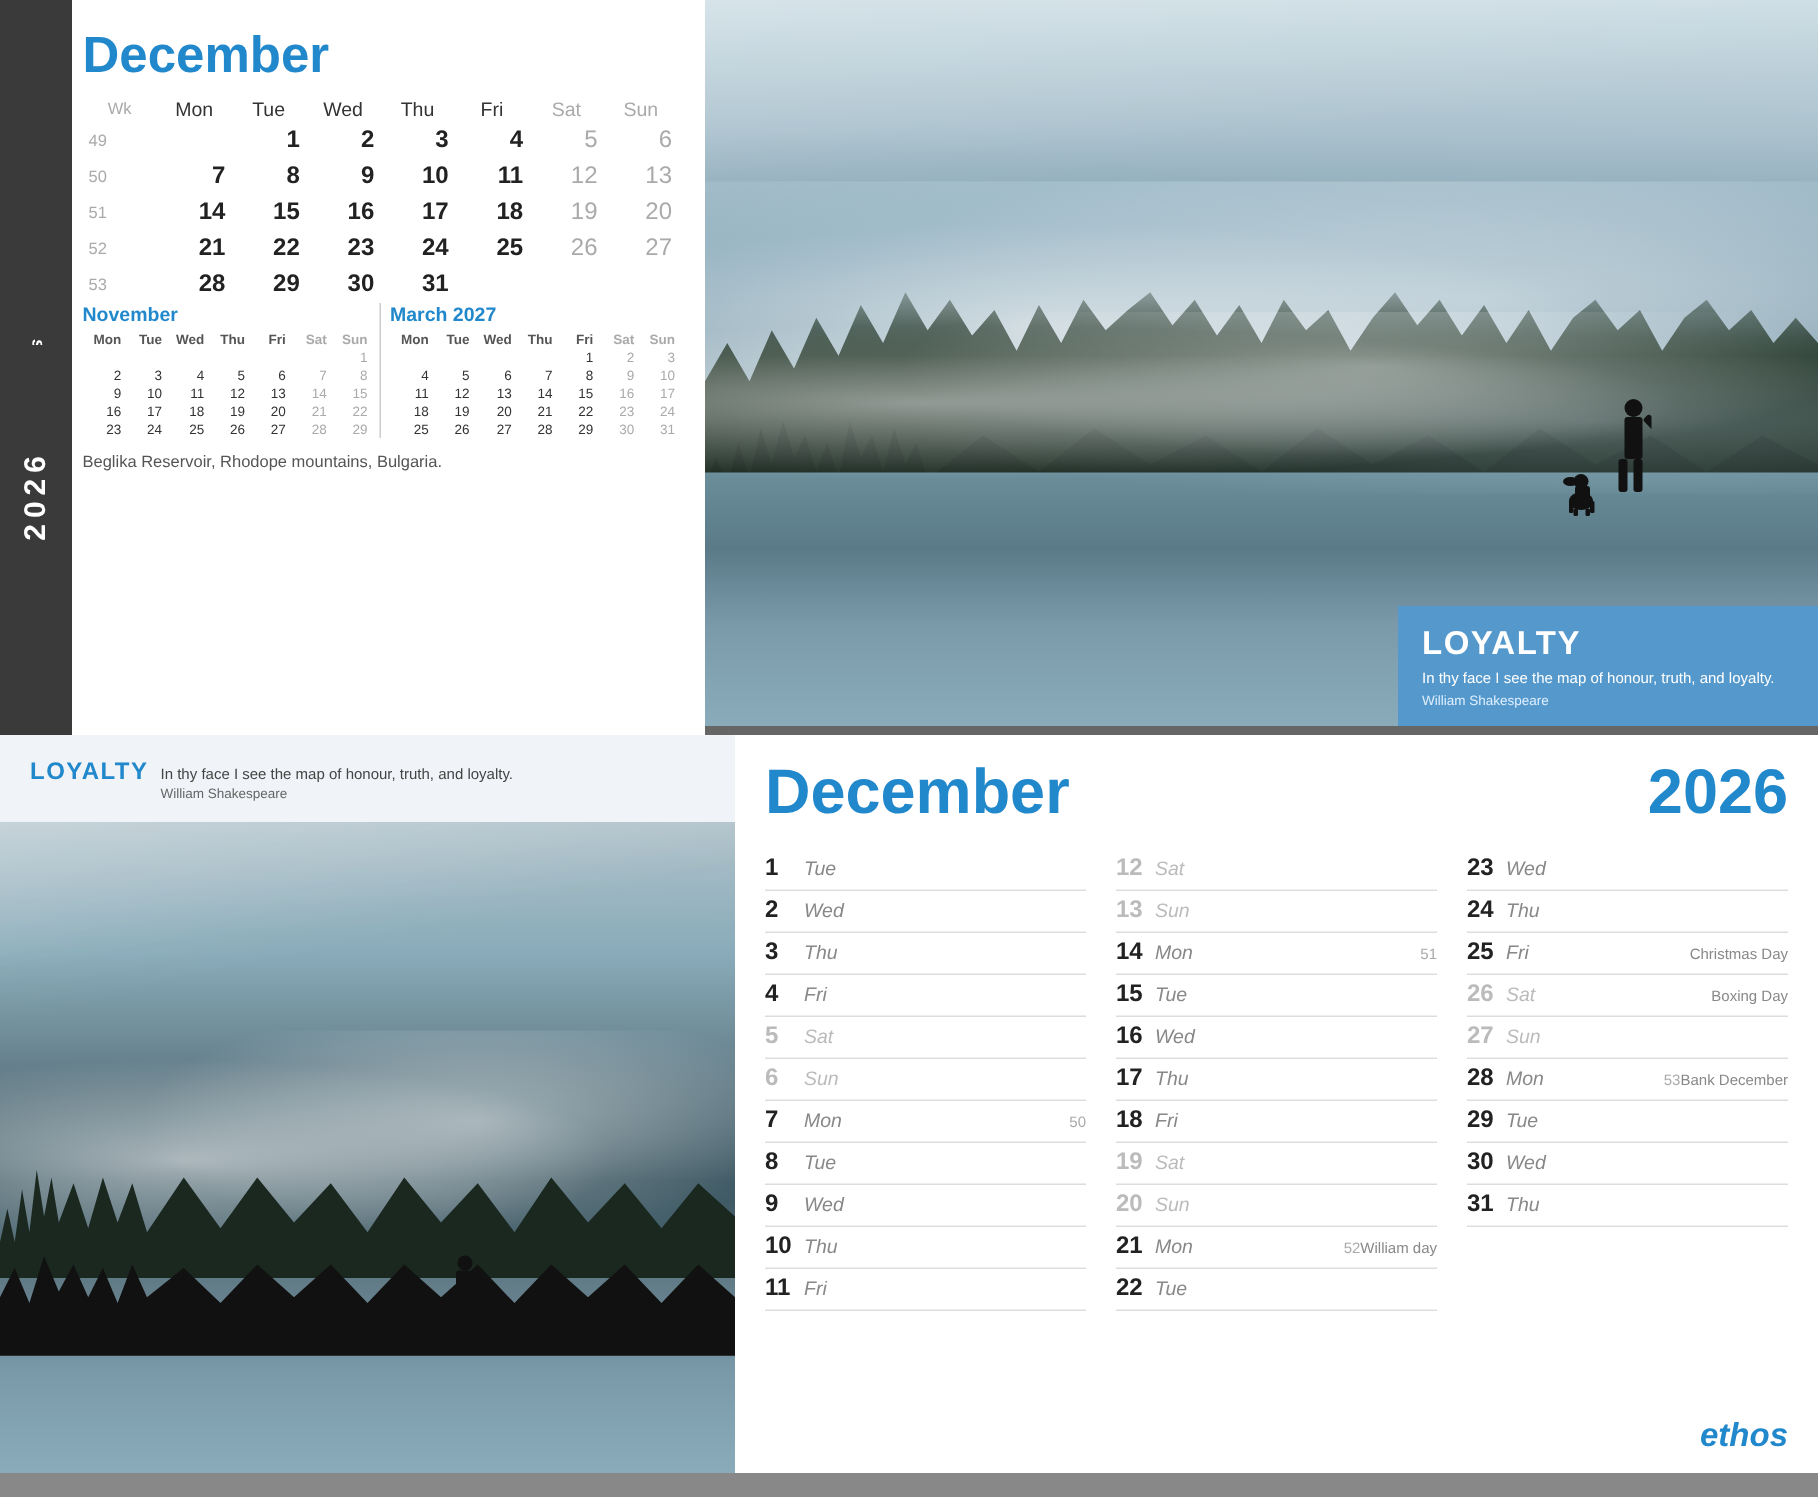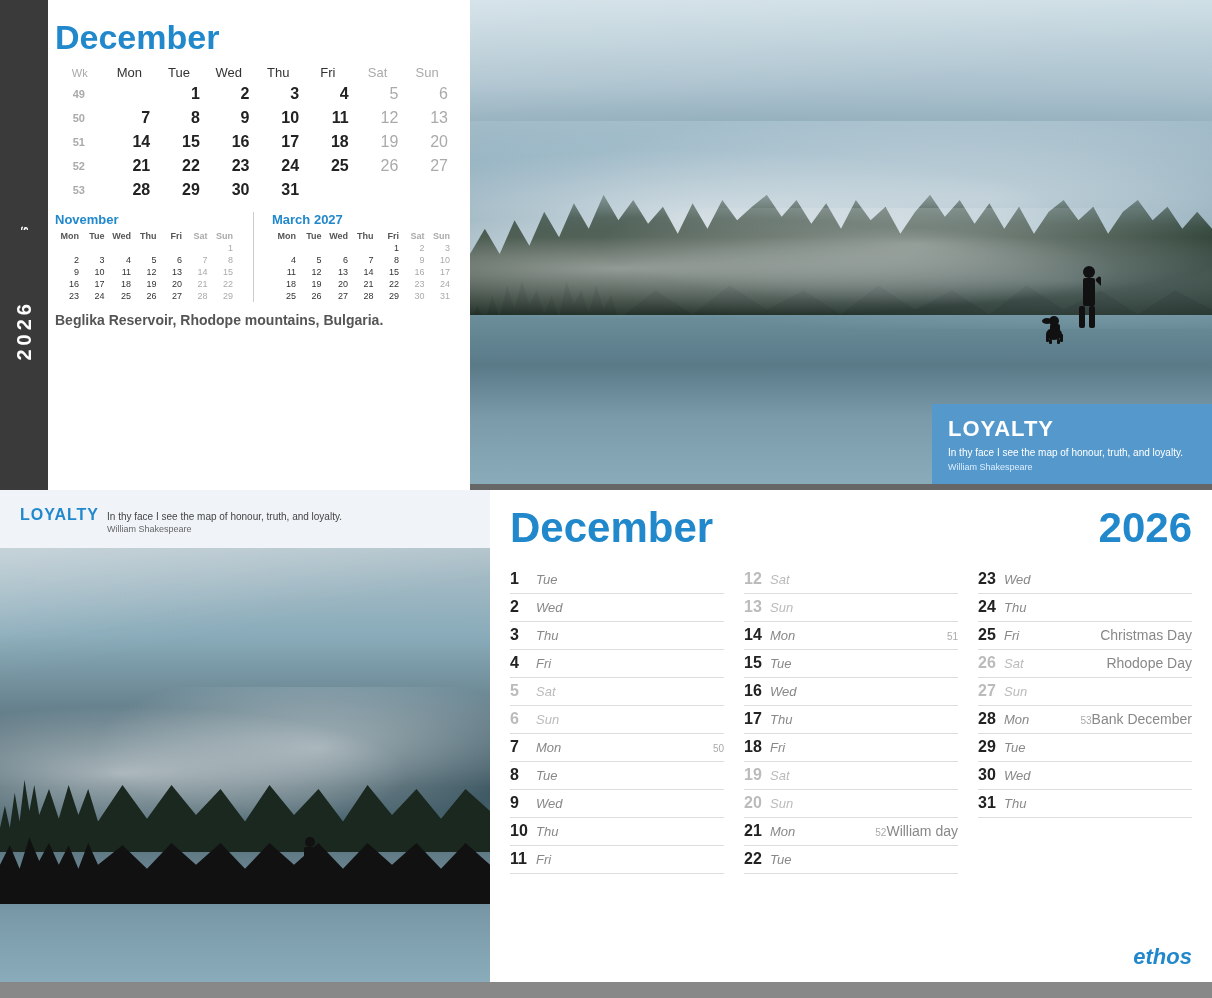--- a/index.html
+++ b/index.html
@@ -90,33 +90,32 @@
     }
 
     .main-calendar td.weekend {
       color: #aaa;
       font-weight: normal;
     }
 
     .main-calendar td.wk-num {
       font-size: 11px;
       color: #aaa;
-      font-weight: bold;
-      text-align: center;
+      font-weight: normal;
+      text-align: left;
       padding-right: 6px;
     }
 
     .main-calendar td.empty {
       color: #fff;
     }
 
     .mini-calendars {
       display: flex;
-      margin-top: 10px;
-      gap: 12px;
+      gap: 0;
     }
 
     .mini-cal {
       flex: 1;
     }
 
     .mini-cal-title {
       font-size: 13px;
       font-weight: bold;
       color: #2288cc;
@@ -152,24 +151,23 @@
       color: #aaa;
     }
 
     .mini-divider {
       width: 1px;
       background: #ccc;
       margin: 0 6px;
     }
 
     .photo-credit {
-      font-size: 14px;
+      font-size: 11px;
       color: #555;
       margin-top: 10px;
-      font-weight: bold;
     }
 
     
     .top-right {
       flex: 1;
       position: relative;
       overflow: hidden;
     }
 
     
@@ -373,21 +371,21 @@
       color: #bbb;
     }
 
     .week-num-tag {
       font-size: 10px;
       color: #aaa;
       margin-left: auto;
     }
 
     .holiday-tag {
-      font-size: 14px;
+      font-size: 10px;
       color: #888;
       margin-left: auto;
     }
 
     .ethos-bottom {
       position: absolute;
       bottom: 12px;
       right: 20px;
       font-size: 22px;
       font-weight: bold;
@@ -823,21 +821,21 @@
             <span class="day-name">Thu</span>
           </div>
           <div class="day-row">
             <span class="day-num">25</span>
             <span class="day-name">Fri</span>
             <span class="holiday-tag">Christmas Day</span>
           </div>
           <div class="day-row">
             <span class="day-num weekend-num">26</span>
             <span class="day-name weekend-day">Sat</span>
-            <span class="holiday-tag">Rhodope Day</span>
+            <span class="holiday-tag">Boxing Day</span>
           </div>
           <div class="day-row">
             <span class="day-num weekend-num">27</span>
             <span class="day-name weekend-day">Sun</span>
           </div>
           <div class="day-row">
             <span class="day-num">28</span>
             <span class="day-name">Mon</span>
             <span class="week-num-tag">53</span>
             <span class="holiday-tag">Bank December</span>

